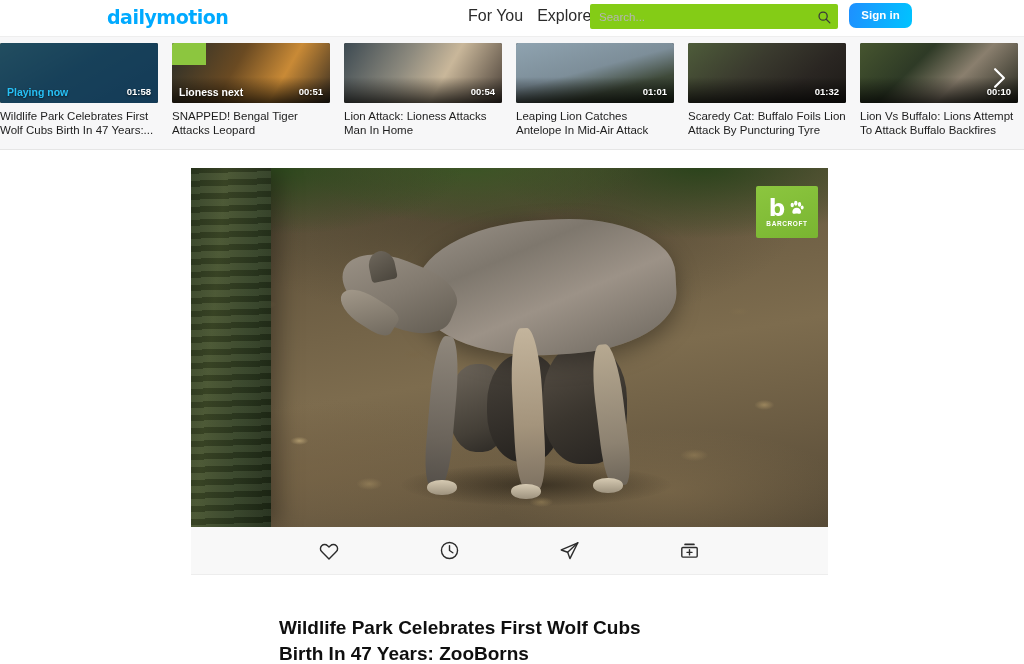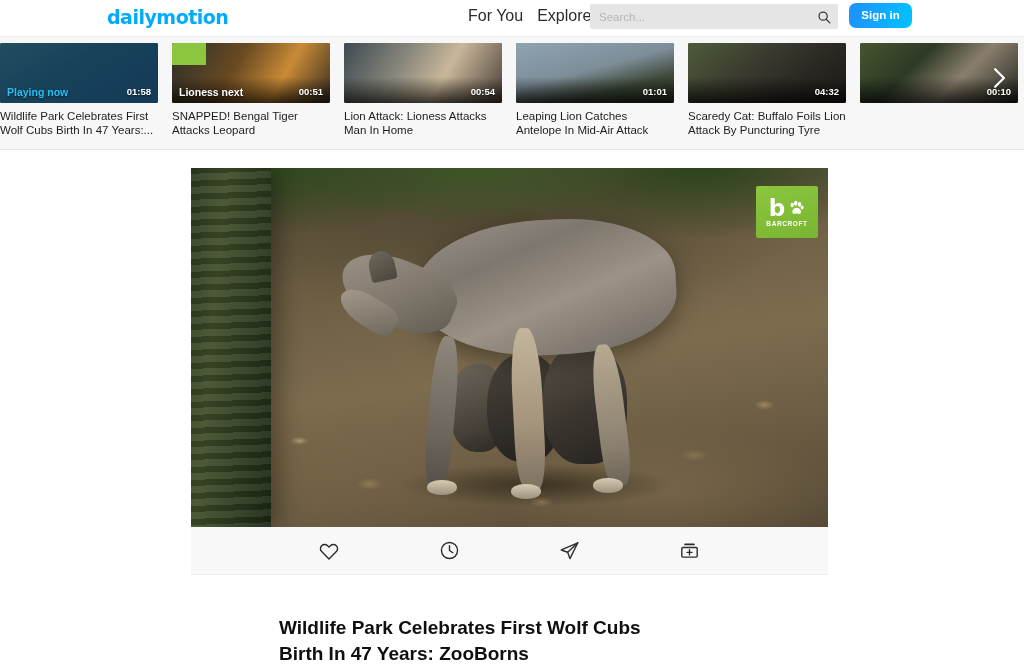--- a/index.html
+++ b/index.html
@@ -50,21 +50,21 @@
     text-decoration: none;
     line-height: 16px;
     white-space: nowrap;
   }
   .search-wrap {
     position: absolute;
     left: 590px;
     top: 4px;
     width: 248px;
     height: 25px;
-    background: #e5e5e5;
+    background: #84cc16;
     border-radius: 2px;
     display: flex;
     align-items: center;
   }
   .search-input {
     flex: 1;
     height: 100%;
     border: none;
     outline: none;
     background: transparent;
@@ -433,31 +433,32 @@
         <div class="thumb-shade"></div>
         <div class="duration">01:01</div>
       </div>
       <div class="thumb-title">Leaping Lion Catches Antelope In Mid-Air Attack</div>
     </div>
 
     <div class="thumb-card">
       <div class="thumb-img">
         <div class="thumb-art" style="background:linear-gradient(140deg,#4e5c3a 0%,#3a3a2e 40%,#2a2622 70%,#1d1a17 100%);"></div>
         <div class="thumb-shade"></div>
-        <div class="duration">04:32</div>
+        <div class="duration">01:32</div>
       </div>
       <div class="thumb-title">Scaredy Cat: Buffalo Foils Lion Attack By Puncturing Tyre</div>
     </div>
 
     <div class="thumb-card">
       <div class="thumb-img">
         <div class="thumb-art" style="background:linear-gradient(135deg,#46552f 0%,#2e3a26 35%,#8a7f6e 62%,#22251c 100%);"></div>
         <div class="thumb-shade"></div>
         <div class="duration">00:10</div>
       </div>
+      <div class="thumb-title">Lion Vs Buffalo: Lions Attempt To Attack Buffalo Backfires</div>
     </div>
   </div>
 
   <div class="strip-next">
     <svg width="15" height="22" viewBox="0 0 12 20" fill="none" stroke="#ffffff" stroke-width="2" stroke-linecap="round" stroke-linejoin="round">
       <polyline points="2,2 10,10 2,18"></polyline>
     </svg>
   </div>
 </div>
 

